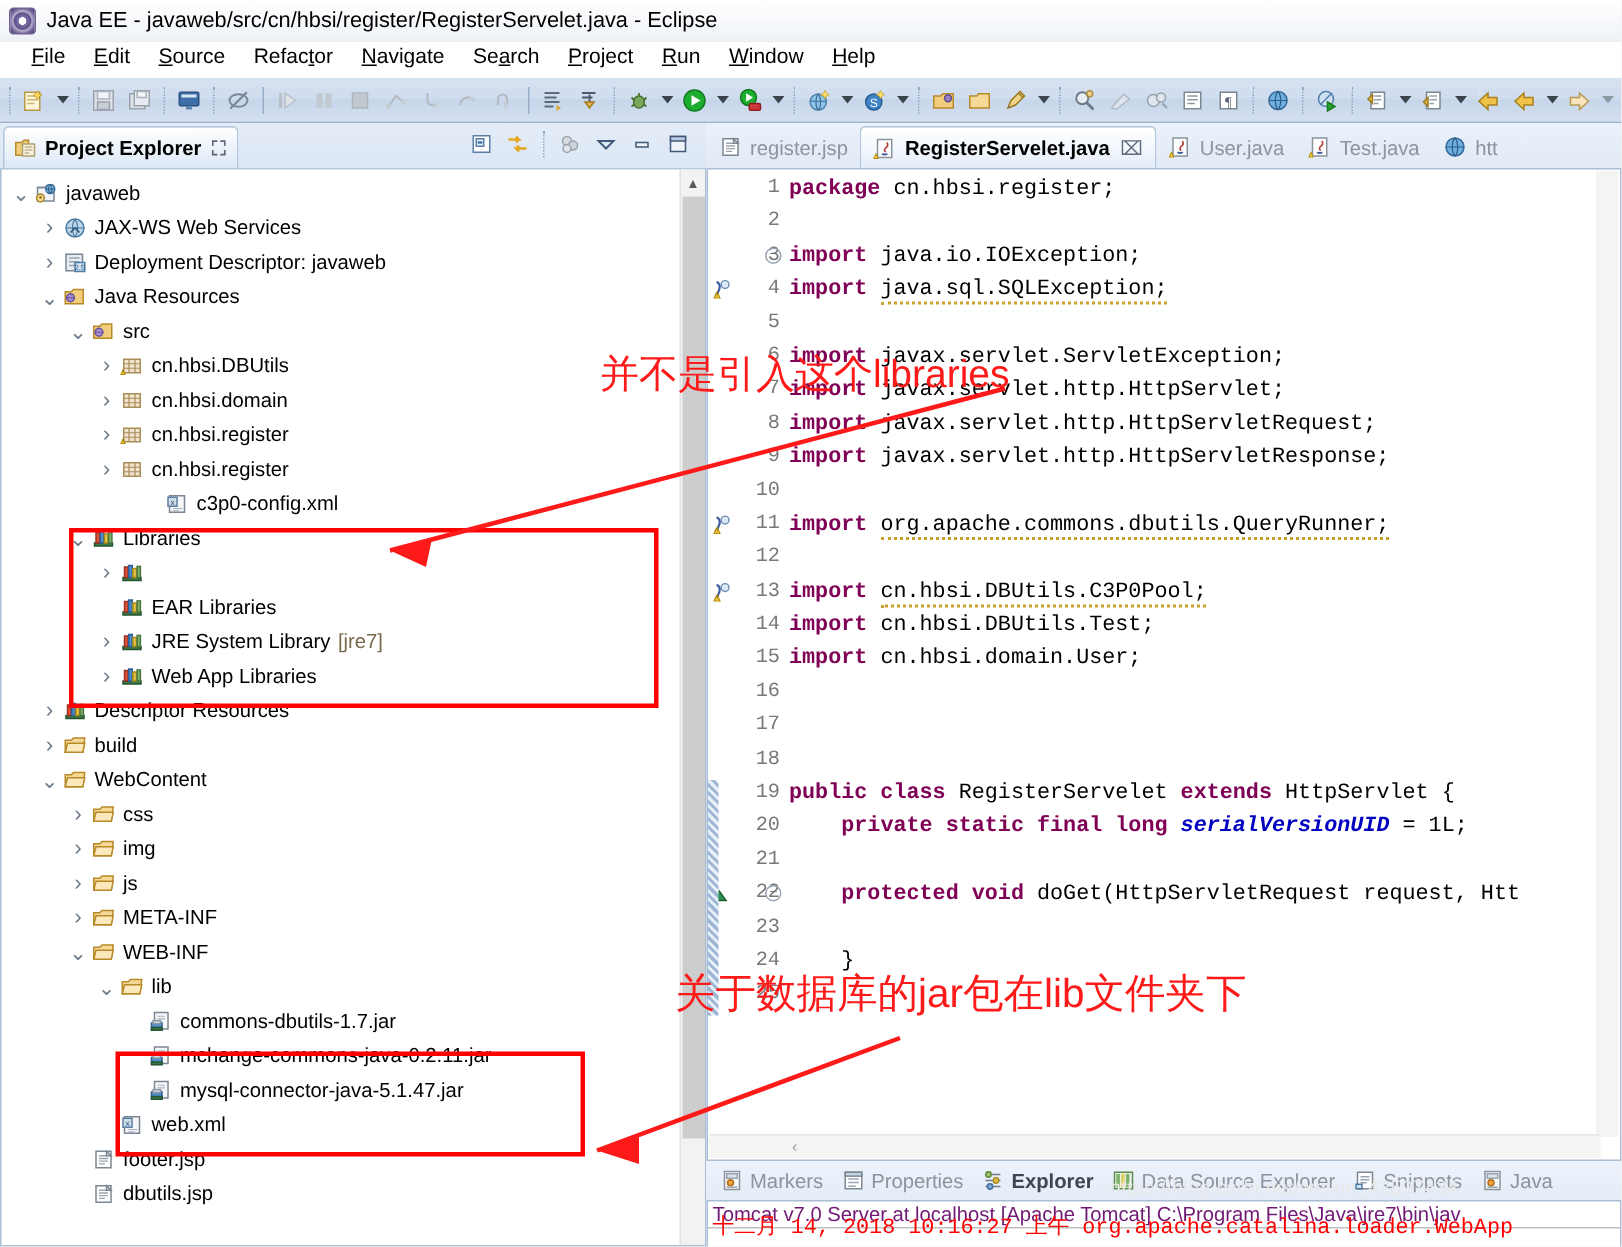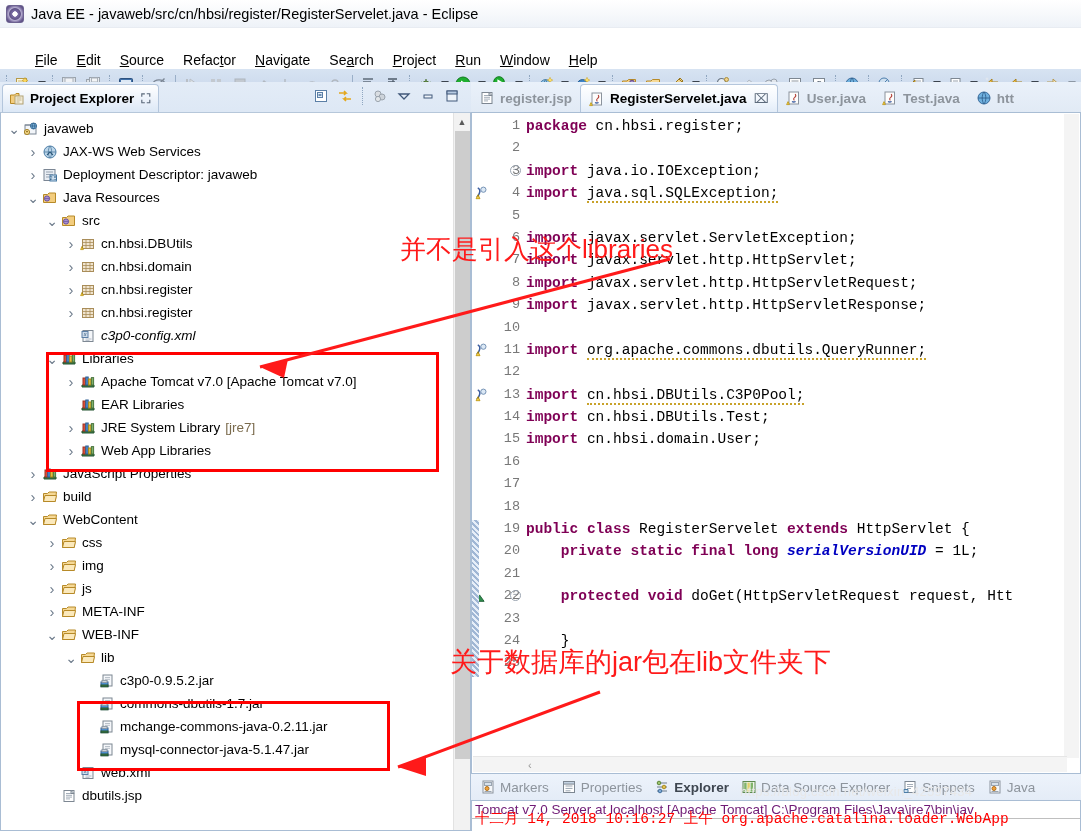--- a/index.html
+++ b/index.html
@@ -28,24 +28,24 @@
     width: 18px; height: 18px; margin-right: 7px;
     border-radius: 3px;
     background: radial-gradient(circle at 50% 50%, #ffffff 0%, #ffffff 22%, #7d6fa8 24%, #5f5287 48%, #b6aed0 56%, #6d5f95 78%, #4b4070 100%);
     border: 1px solid #6d6391;
     flex: none;
   }
   .title-text { font-size: 14.5px; color: #000; white-space: nowrap; }
 
   
   .menubar {
-    height: 41px;
+    height: 24px;
     background: #ffffff;
-    display: flex; align-items: flex-end;
-    padding-left: 26px;
+    display: flex; align-items: flex-start;
+    padding-left: 12px;
     font-size: 14px;
   }
   .menu-item {
     padding: 1px 10px 1px 9px;
     color: #000; white-space: nowrap; cursor: default;
   }
   .menu-item u { text-decoration: underline; }
 
   
   .toolbar {
@@ -168,21 +168,20 @@
     background: linear-gradient(to bottom,#eaf1fa,#e1eaf5);
     display: flex; align-items: flex-end;
     overflow: hidden;
   }
   .ed-tab {
     height: 28px; margin-top: 2px;
     display: flex; align-items: center;
     padding: 0 8px;
     font-size: 13.5px; color: #8d949c;
     white-space: nowrap;
-    font-weight: bold;
   }
   .ed-tab .tabico { margin-right: 5px; }
   .ed-tab.active {
     background: linear-gradient(to bottom,#ffffff 0%, #f2f7fd 55%, #e2ecf8 100%);
     border: 1px solid #b4c6dc; border-bottom: none;
     border-radius: 4px 4px 0 0;
     color: #000; font-weight: bold;
   }
   .ed-tab .x { margin-left: 7px; color:#5d6b7c; font-weight: normal; font-size: 13px;}
   .ed-body {
@@ -734,21 +733,21 @@
               <span class="lbl">cn.hbsi.register</span>
             </div>
             <div class="row" style="padding-left: 63px;">
               <span class="twisty" style="font-size: 15px;">›</span>
               <span style="display: inline-block; width: 16px; height: 16px; flex: 0 0 auto; margin-left: 2px;"><svg class="rowicon" viewBox="0 0 16 16">
                   <rect x="2.5" y="3.5" width="11" height="9" fill="#f0e4cf" stroke="#a98d59"></rect>
                   <path d="M2.5 6.5h11M2.5 9.5h11M6 3.5v9M10 3.5v9" stroke="#a98d59" stroke-width=".8"></path>
                 </svg></span>
               <span class="lbl">cn.hbsi.register</span>
             </div>
-            <div class="row" style="padding-left: 63px; font-style: italic;">
+            <div class="row" style="padding-left: 93px;">
               <span class="twisty none"></span>
               <span style="display: inline-block; width: 16px; height: 16px; flex: 0 0 auto; margin-left: 2px;"><svg class="rowicon" viewBox="0 0 16 16">
                   <rect x="3" y="2.5" width="10" height="11" fill="#f4f6f9" stroke="#7d8792"></rect>
                   <rect x="2" y="3.5" width="6" height="6" fill="#cfdcea" stroke="#5c7fa6"></rect>
                   <text x="5" y="8.4" font-size="5.5" text-anchor="middle" fill="#2f5478" font-family="Liberation Sans">x</text>
                   <path d="M5.5 11h6M5.5 12.6h4" stroke="#a7b1bc" stroke-width=".8"></path>
                 </svg></span>
               <span class="lbl">c3p0-config.xml</span>
             </div>
             <div class="row" style="padding-left: 44px;">
@@ -764,21 +763,20 @@
             </div>
             <div class="row" style="padding-left: 63px;">
               <span class="twisty" style="font-size: 15px;">›</span>
               <span style="display: inline-block; width: 16px; height: 16px; flex: 0 0 auto; margin-left: 2px;"><svg class="rowicon" viewBox="0 0 16 16">
                   <path d="M2 11 L14 11 L14 13 L2 13z" fill="#3c7a46" stroke="#255430"></path>
                   <rect x="3" y="4" width="2.4" height="7" fill="#e2533a" stroke="#9b3220"></rect>
                   <rect x="5.8" y="3" width="2.4" height="8" fill="#4e8fd0" stroke="#2e5e93"></rect>
                   <rect x="8.6" y="5" width="2.4" height="6" fill="#e8c34a" stroke="#a98a16"></rect>
                   <rect x="11.4" y="3.6" width="2.2" height="7.4" fill="#7fb36a" stroke="#4c7640"></rect>
                 </svg></span>
-              <span class="lbl">Apache Tomcat v7.0 [Apache Tomcat v7.0]</span>
             </div>
             <div class="row" style="padding-left: 63px;">
               <span class="twisty none"></span>
               <span style="display: inline-block; width: 16px; height: 16px; flex: 0 0 auto; margin-left: 2px;"><svg class="rowicon" viewBox="0 0 16 16">
                   <path d="M2 11 L14 11 L14 13 L2 13z" fill="#3c7a46" stroke="#255430"></path>
                   <rect x="3" y="4" width="2.4" height="7" fill="#e2533a" stroke="#9b3220"></rect>
                   <rect x="5.8" y="3" width="2.4" height="8" fill="#4e8fd0" stroke="#2e5e93"></rect>
                   <rect x="8.6" y="5" width="2.4" height="6" fill="#e8c34a" stroke="#a98a16"></rect>
                   <rect x="11.4" y="3.6" width="2.2" height="7.4" fill="#7fb36a" stroke="#4c7640"></rect>
                 </svg></span>
@@ -809,21 +807,21 @@
             </div>
             <div class="row" style="padding-left: 25px;">
               <span class="twisty" style="font-size: 15px;">›</span>
               <span style="display: inline-block; width: 16px; height: 16px; flex: 0 0 auto; margin-left: 2px;"><svg class="rowicon" viewBox="0 0 16 16">
                   <path d="M2 11 L14 11 L14 13 L2 13z" fill="#3c7a46" stroke="#255430"></path>
                   <rect x="3" y="4" width="2.4" height="7" fill="#e2533a" stroke="#9b3220"></rect>
                   <rect x="5.8" y="3" width="2.4" height="8" fill="#4e8fd0" stroke="#2e5e93"></rect>
                   <rect x="8.6" y="5" width="2.4" height="6" fill="#e8c34a" stroke="#a98a16"></rect>
                   <rect x="11.4" y="3.6" width="2.2" height="7.4" fill="#7fb36a" stroke="#4c7640"></rect>
                 </svg></span>
-              <span class="lbl">JavaScript Properties</span>
+              <span class="lbl">Descriptor Resources</span>
             </div>
             <div class="row" style="padding-left: 25px;">
               <span class="twisty" style="font-size: 15px;">›</span>
               <span style="display: inline-block; width: 16px; height: 16px; flex: 0 0 auto; margin-left: 2px;"><svg class="rowicon" viewBox="0 0 16 16">
                   <path d="M1.5 4.5 L5.5 4.5 L7 3 L14.5 3 L13.2 12.5 L1.5 12.5z" fill="#f6d996" stroke="#b78a28"></path>
                   <path d="M1.5 12.5 L3 6.5 L14.5 6.5 L13.2 12.5z" fill="#fbe9bc" stroke="#b78a28"></path>
                 </svg></span>
               <span class="lbl">build</span>
             </div>
             <div class="row" style="padding-left: 25px;">
@@ -884,64 +882,62 @@
             </div>
             <div class="row" style="padding-left: 82px;">
               <span class="twisty none"></span>
               <span style="display: inline-block; width: 16px; height: 16px; flex: 0 0 auto; margin-left: 2px;"><svg class="rowicon" viewBox="0 0 16 16">
                   <rect x="4" y="2" width="9" height="11" fill="#f5f7fa" stroke="#7d8792"></rect>
                   <path d="M6 4.5h5M6 6.3h5M6 8h3" stroke="#aab3bd" stroke-width=".8"></path>
                   <rect x="2" y="9" width="7" height="4.6" fill="#4e8fd0" stroke="#2e5e93"></rect>
                   <rect x="2" y="12" width="7" height="1.8" fill="#3c7a46" stroke="#255430"></rect>
                   <rect x="3" y="7.4" width="5" height="2" fill="#d7dde4" stroke="#8d98a4"></rect>
                 </svg></span>
-              <span class="lbl">c3p0-0.9.5.2.jar</span>
+              <span class="lbl">commons-dbutils-1.7.jar</span>
             </div>
             <div class="row" style="padding-left: 82px;">
               <span class="twisty none"></span>
               <span style="display: inline-block; width: 16px; height: 16px; flex: 0 0 auto; margin-left: 2px;"><svg class="rowicon" viewBox="0 0 16 16">
                   <rect x="4" y="2" width="9" height="11" fill="#f5f7fa" stroke="#7d8792"></rect>
                   <path d="M6 4.5h5M6 6.3h5M6 8h3" stroke="#aab3bd" stroke-width=".8"></path>
                   <rect x="2" y="9" width="7" height="4.6" fill="#4e8fd0" stroke="#2e5e93"></rect>
                   <rect x="2" y="12" width="7" height="1.8" fill="#3c7a46" stroke="#255430"></rect>
                   <rect x="3" y="7.4" width="5" height="2" fill="#d7dde4" stroke="#8d98a4"></rect>
                 </svg></span>
-              <span class="lbl">commons-dbutils-1.7.jar</span>
+              <span class="lbl">mchange-commons-java-0.2.11.jar</span>
             </div>
             <div class="row" style="padding-left: 82px;">
               <span class="twisty none"></span>
               <span style="display: inline-block; width: 16px; height: 16px; flex: 0 0 auto; margin-left: 2px;"><svg class="rowicon" viewBox="0 0 16 16">
                   <rect x="4" y="2" width="9" height="11" fill="#f5f7fa" stroke="#7d8792"></rect>
                   <path d="M6 4.5h5M6 6.3h5M6 8h3" stroke="#aab3bd" stroke-width=".8"></path>
                   <rect x="2" y="9" width="7" height="4.6" fill="#4e8fd0" stroke="#2e5e93"></rect>
                   <rect x="2" y="12" width="7" height="1.8" fill="#3c7a46" stroke="#255430"></rect>
                   <rect x="3" y="7.4" width="5" height="2" fill="#d7dde4" stroke="#8d98a4"></rect>
                 </svg></span>
-              <span class="lbl">mchange-commons-java-0.2.11.jar</span>
-            </div>
-            <div class="row" style="padding-left: 82px;">
-              <span class="twisty none"></span>
-              <span style="display: inline-block; width: 16px; height: 16px; flex: 0 0 auto; margin-left: 2px;"><svg class="rowicon" viewBox="0 0 16 16">
-                  <rect x="4" y="2" width="9" height="11" fill="#f5f7fa" stroke="#7d8792"></rect>
-                  <path d="M6 4.5h5M6 6.3h5M6 8h3" stroke="#aab3bd" stroke-width=".8"></path>
-                  <rect x="2" y="9" width="7" height="4.6" fill="#4e8fd0" stroke="#2e5e93"></rect>
-                  <rect x="2" y="12" width="7" height="1.8" fill="#3c7a46" stroke="#255430"></rect>
-                  <rect x="3" y="7.4" width="5" height="2" fill="#d7dde4" stroke="#8d98a4"></rect>
-                </svg></span>
               <span class="lbl">mysql-connector-java-5.1.47.jar</span>
             </div>
             <div class="row" style="padding-left: 63px;">
               <span class="twisty none"></span>
               <span style="display: inline-block; width: 16px; height: 16px; flex: 0 0 auto; margin-left: 2px;"><svg class="rowicon" viewBox="0 0 16 16">
                   <rect x="3" y="2.5" width="10" height="11" fill="#f4f6f9" stroke="#7d8792"></rect>
                   <rect x="2" y="3.5" width="6" height="6" fill="#cfdcea" stroke="#5c7fa6"></rect>
                   <text x="5" y="8.4" font-size="5.5" text-anchor="middle" fill="#2f5478" font-family="Liberation Sans">x</text>
                   <path d="M5.5 11h6M5.5 12.6h4" stroke="#a7b1bc" stroke-width=".8"></path>
                 </svg></span>
               <span class="lbl">web.xml</span>
+            </div>
+            <div class="row" style="padding-left: 44px;">
+              <span class="twisty none"></span>
+              <span style="display: inline-block; width: 16px; height: 16px; flex: 0 0 auto; margin-left: 2px;"><svg class="rowicon" viewBox="0 0 16 16">
+                  <rect x="3" y="2.5" width="10" height="11" fill="#ffffff" stroke="#7d8792"></rect>
+                  <path d="M5 5.5h6M5 7.3h6M5 9.1h6M5 10.9h4" stroke="#9aa5b1" stroke-width=".9"></path>
+                  <path d="M10 2.5 L13 5.5 L10 5.5z" fill="#e5ebf1" stroke="#7d8792"></path>
+                </svg></span>
+              <span class="lbl">footer.jsp</span>
             </div>
             <div class="row" style="padding-left: 44px;">
               <span class="twisty none"></span>
               <span style="display: inline-block; width: 16px; height: 16px; flex: 0 0 auto; margin-left: 2px;"><svg class="rowicon" viewBox="0 0 16 16">
                   <rect x="3" y="2.5" width="10" height="11" fill="#ffffff" stroke="#7d8792"></rect>
                   <path d="M5 5.5h6M5 7.3h6M5 9.1h6M5 10.9h4" stroke="#9aa5b1" stroke-width=".9"></path>
                   <path d="M10 2.5 L13 5.5 L10 5.5z" fill="#e5ebf1" stroke="#7d8792"></path>
                 </svg></span>
               <span class="lbl">dbutils.jsp</span>
             </div>

